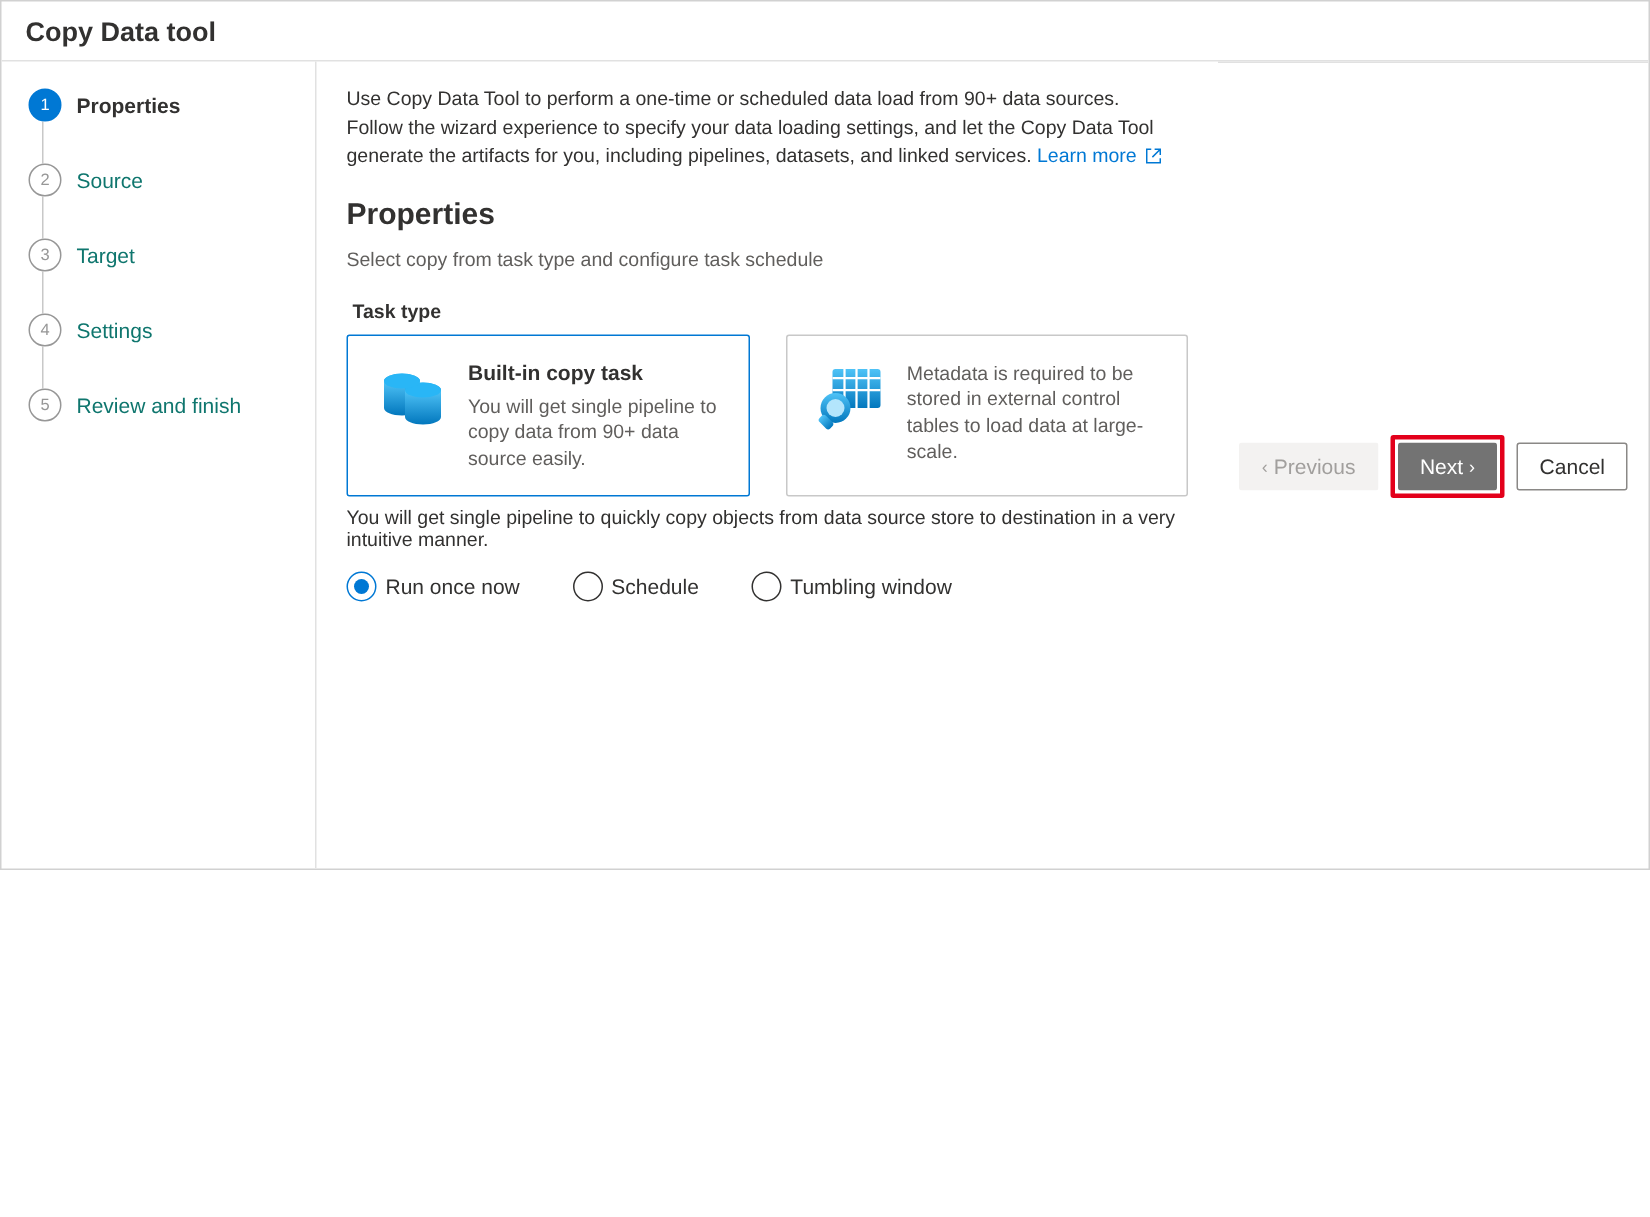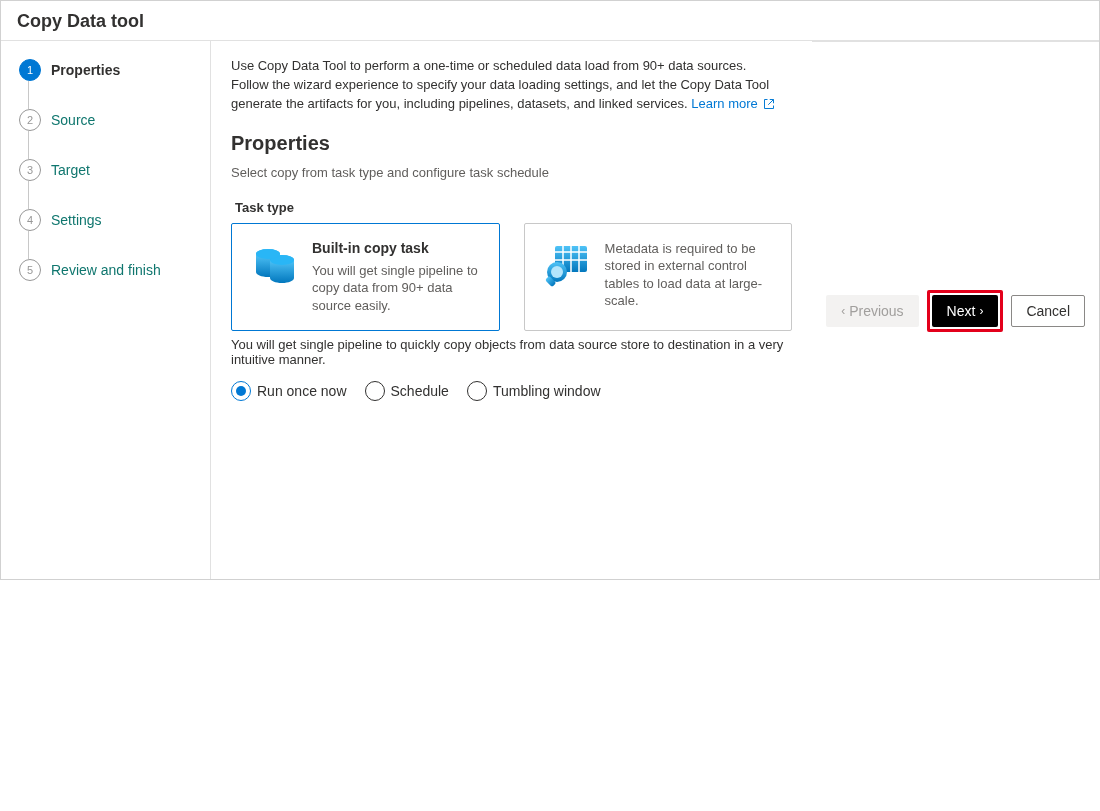--- a/index.html
+++ b/index.html
@@ -23,29 +23,29 @@
   .subtext{font-size:13px;color:#605e5c;margin-bottom:20px}
   .section-label{font-size:13px;font-weight:600;margin:0 0 8px 4px}
   .cards{display:flex;gap:24px;}
   .card{flex:1;max-width:340px;border:1px solid #c8c8c8;border-radius:2px;padding:16px 18px;display:flex;gap:14px;cursor:pointer;box-sizing:border-box;min-height:106px}
   .card.selected{border-color:#0078d4}
   .card .icon{width:48px;height:48px;flex-shrink:0}
   .card .title{font-size:14px;font-weight:600;margin-bottom:6px}
   .card .desc{font-size:13px;color:#605e5c;line-height:1.35}
   .note{font-size:13px;color:#323130;margin:6px 0 14px}
   .req{color:#a4262c;margin-left:2px}
-  .radios{display:flex;gap:18px;align-items:flex-end;margin-top:6px}
+  .radios{display:flex;gap:35px;align-items:flex-end;margin-top:6px}
   .radio{display:flex;align-items:center;gap:6px;cursor:pointer;font-size:14px}
   .radio .dot{width:18px;height:18px;border:1px solid #323130;border-radius:50%;display:flex;align-items:center;justify-content:center}
   .radio.selected .dot{border-color:#0078d4}
   .radio.selected .dot::after{content:"";width:10px;height:10px;background:#0078d4;border-radius:50%}
   .footer{border-top:1px solid #e1e1e1;padding:10px 14px;display:flex;align-items:center;gap:8px}
   .btn{height:32px;padding:0 14px;font-size:14px;border:1px solid transparent;cursor:pointer;display:inline-flex;align-items:center;gap:4px;border-radius:2px}
   .btn.prev{background:#f3f2f1;color:#a19f9d}
-  .btn.next{background:#000000;color:#fff}
+  .btn.next{background:#737373;color:#fff}
   .btn.cancel{background:#fff;border-color:#8a8886;color:#323130;margin-left:auto}
   .next-highlight{border:3px solid #e3001b;padding:2px;border-radius:2px;display:inline-flex}
   .chev{font-size:12px}
 </style>
 </head>
 <body>
 
 <div class="window">
   <div class="titlebar">Copy Data tool</div>
   <div class="body">

